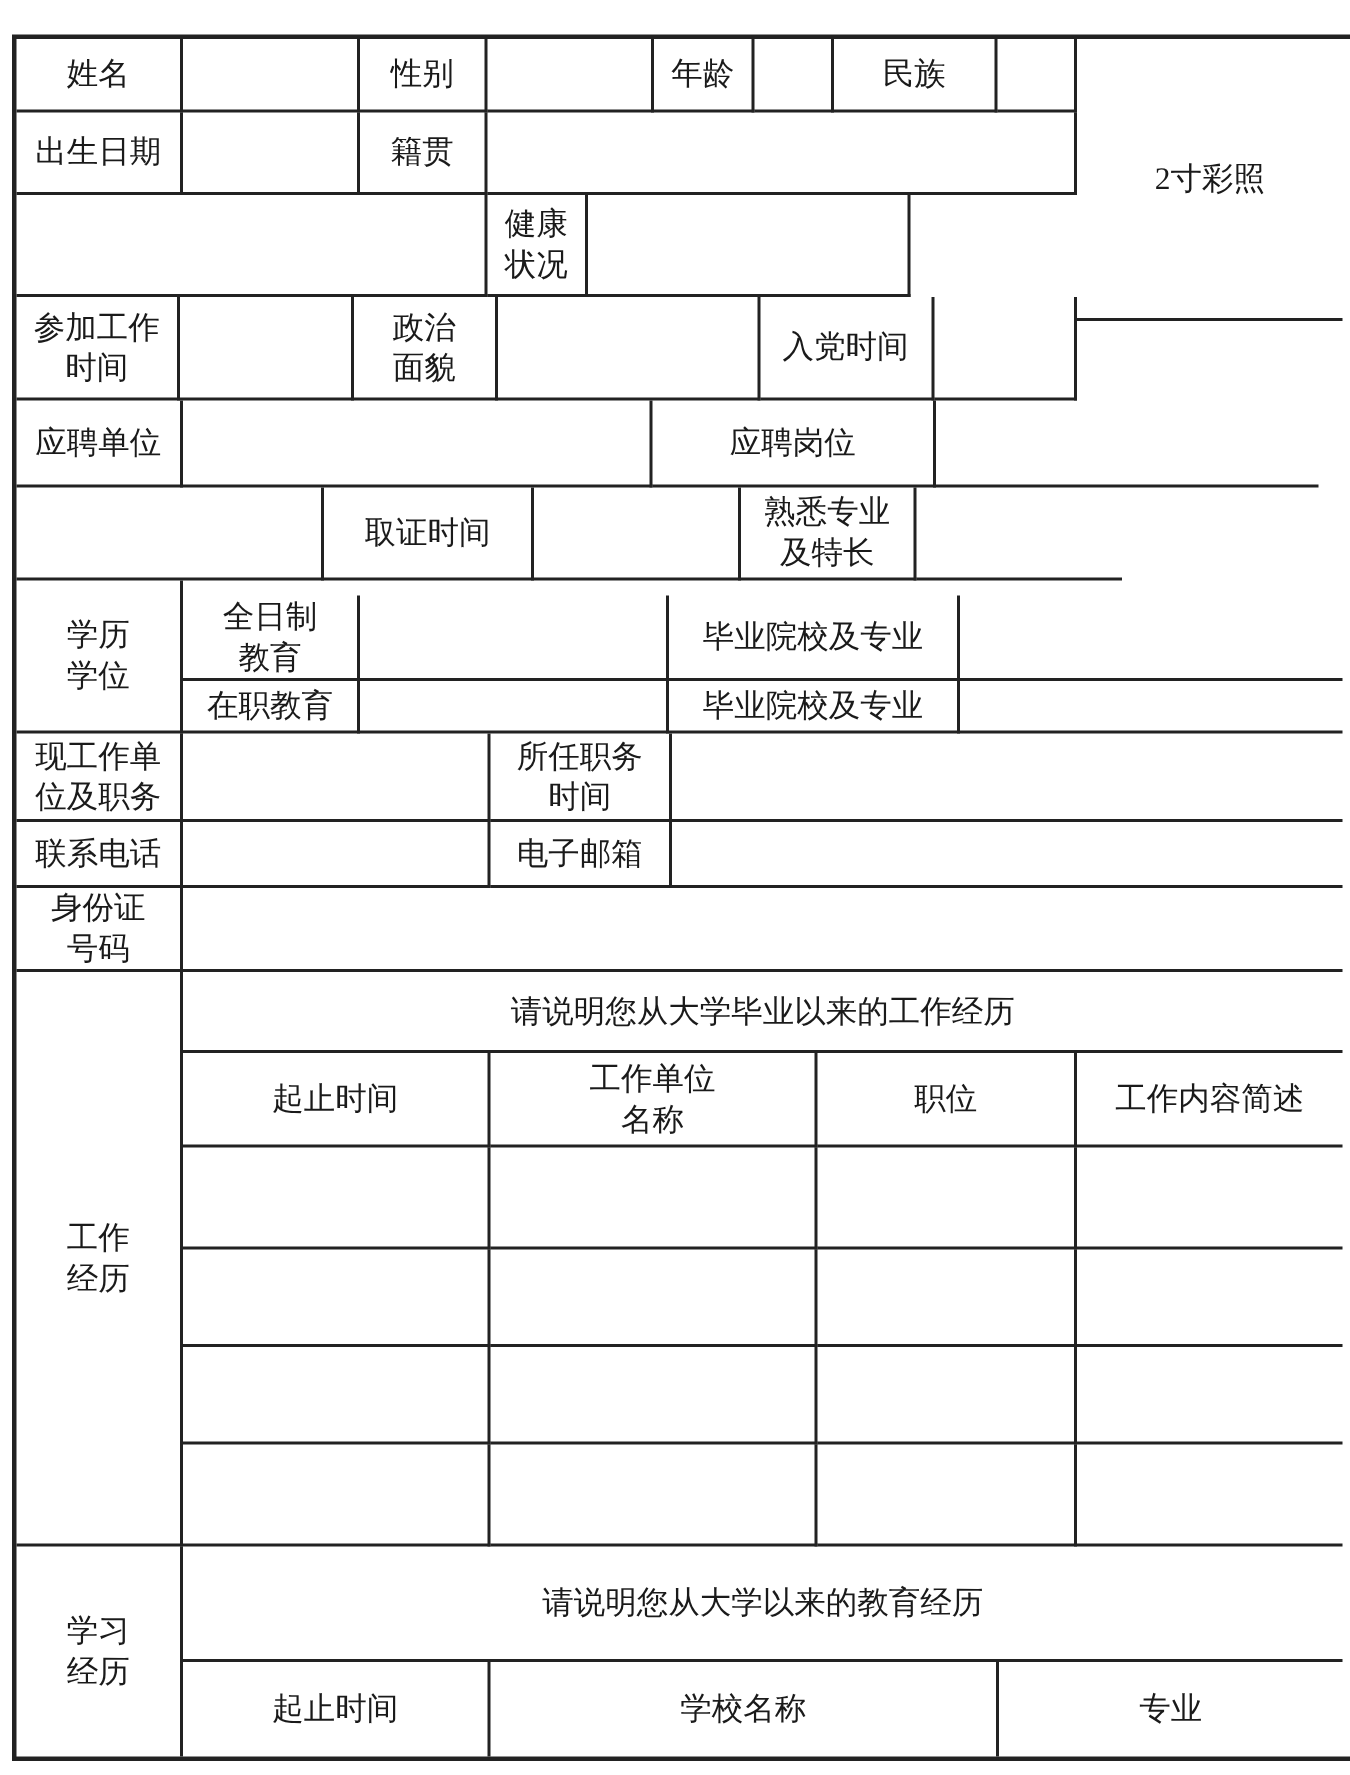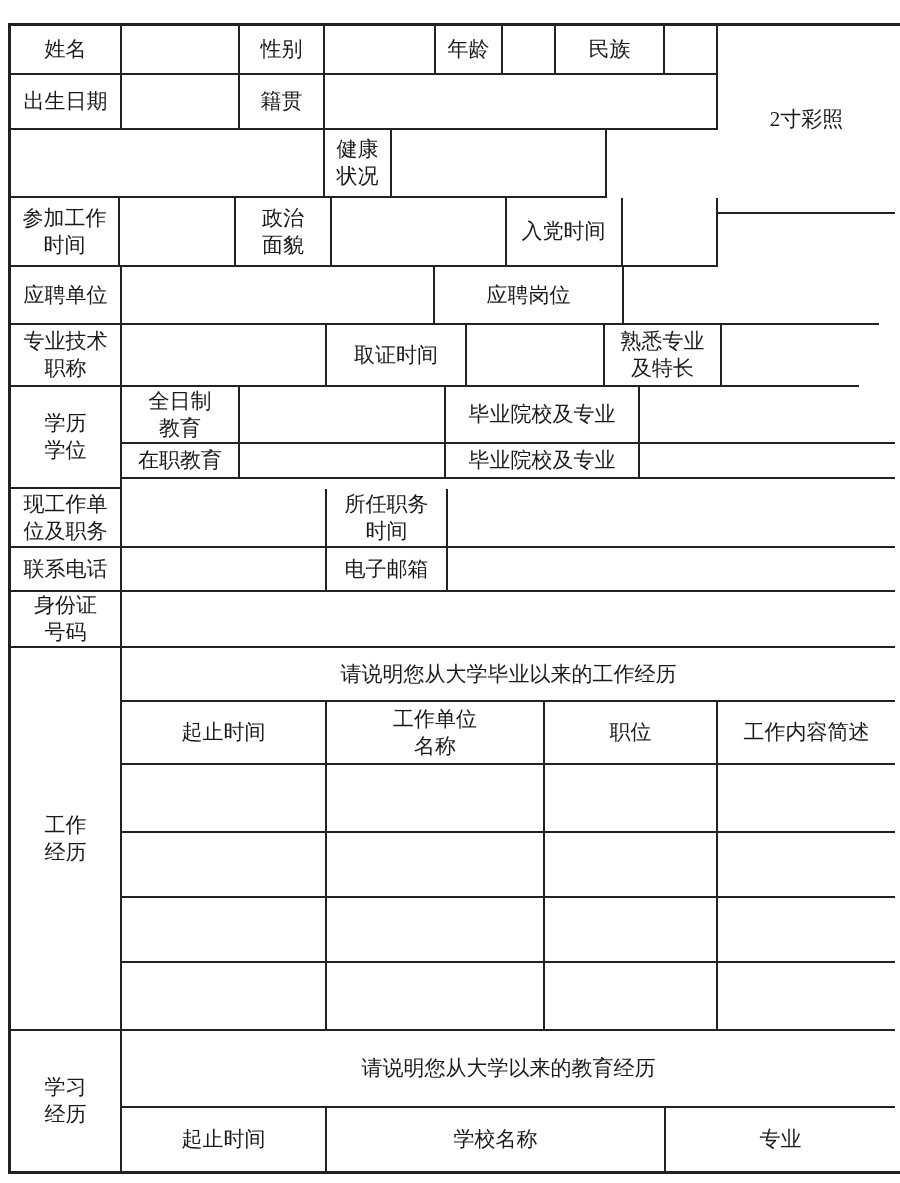--- a/index.html
+++ b/index.html
@@ -11,21 +11,21 @@
     color:#1a1a1a;
   }
   .form-table {
     position:absolute; left:8px; top:23px;
     width:890px;
     border:3px solid #222222;
     box-sizing:content-box;
     background:#ffffff;
   }
   .hsec { display:flex; align-items:stretch; }
-  .stack { display:flex; flex-direction:column; }
+  .stack { display:flex; flex-direction:column;justify-content:flex-end; }
   .row  { display:flex; align-items:stretch; }
   .cell {
     box-sizing:border-box;
     border-right:2px solid #222222;
     border-bottom:2px solid #222222;
     display:flex; align-items:center; justify-content:center;
     text-align:center;
     white-space:pre-line;
     font-size:21px;
     line-height:1.28;
@@ -79,22 +79,20 @@
     </div>
 
     <div class="row" style="height:58px">
       <div class="cell" style="width:111px">应聘单位</div>
       <div class="cell" style="width:313px"></div>
       <div class="cell" style="width:189px">应聘岗位</div>
       <div class="cell last" style="width:255px"></div>
     </div>
 
     <div class="row" style="height:62px">
-      <div class="cell" style="width:111px">专业技术
-职称</div>
       <div class="cell" style="width:205px"></div>
       <div class="cell" style="width:140px">取证时间</div>
       <div class="cell" style="width:138px"></div>
       <div class="cell" style="width:117px">熟悉专业
 及特长</div>
       <div class="cell last" style="width:137px"></div>
     </div>
 
     <div class="hsec">
       <div class="cell" style="width:111px;height:102px">学历

